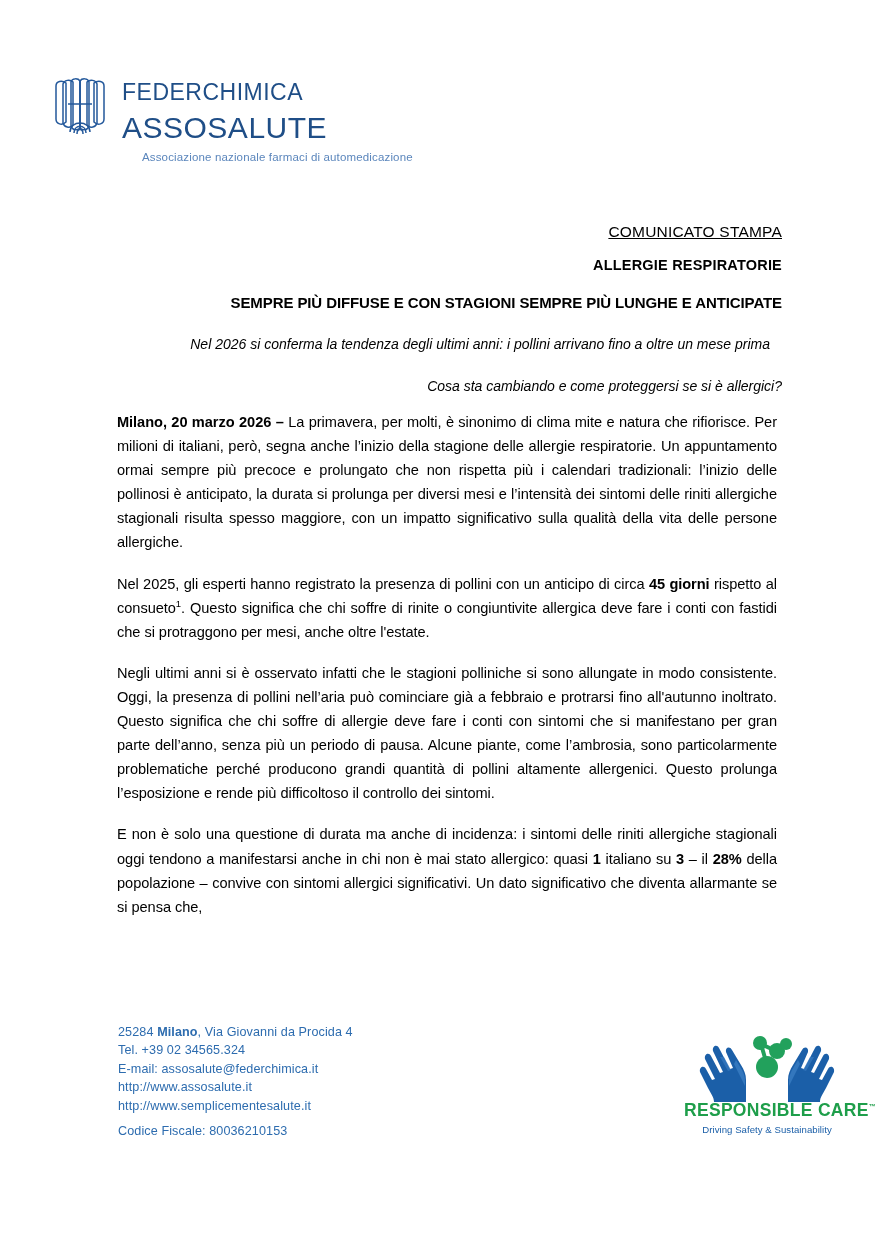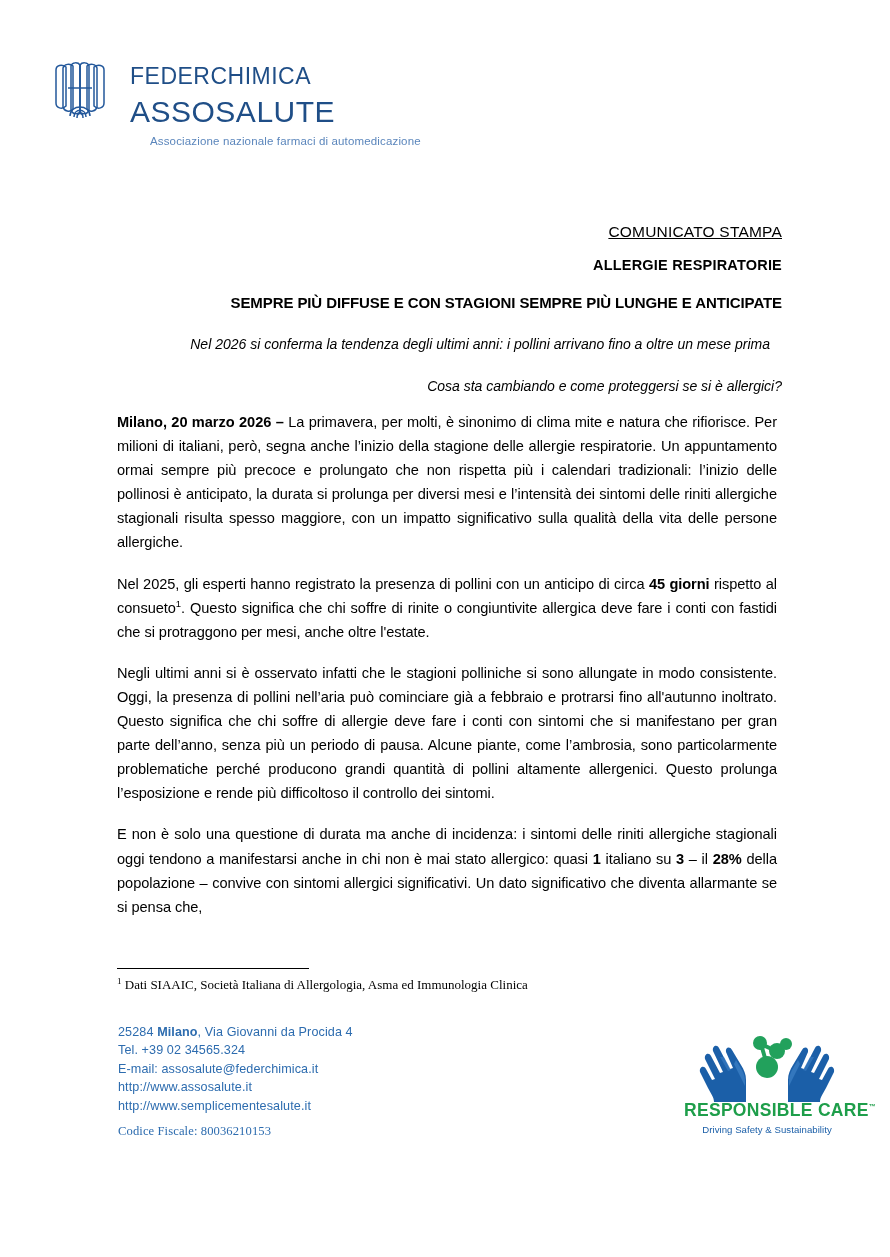--- a/index.html
+++ b/index.html
@@ -21,24 +21,23 @@
     width: 890px;
     height: 1257px;
     background: #ffffff;
     box-sizing: border-box;
   }
 
   
   .logo-block {
     position: absolute;
     left: 50px;
-    top: 60px;
+    top: 76px;
     display: flex;
     align-items: flex-start;
-    gap: 8px;
   }
   .logo-emblem {
     width: 60px;
     height: 62px;
     flex: 0 0 auto;
     margin-right: 12px;
   }
   .logo-text {
     display: flex;
     flex-direction: column;
@@ -172,21 +171,21 @@
     font-size: 12.6px;
     line-height: 18.4px;
     color: #2D6CAF;
     letter-spacing: 0.1px;
   }
   .footer-contact .bold { font-weight: bold; }
   .footer-cf {
     position: absolute;
     left: 118px;
     top: 1124px;
-    font-family: Liberation Serif, serif;
+    font-family: Liberation Sans, sans-serif;
     font-size: 12.6px;
     color: #2D6CAF;
     letter-spacing: 0.1px;
   }
 
   
   .rc-logo {
     position: absolute;
     left: 684px;
     top: 1034px;
@@ -264,24 +263,20 @@
     <p class="para"><b>Milano, 20 marzo 2026 – </b><span>La primavera, per molti, è sinonimo di clima mite e natura che rifiorisce. Per milioni di italiani, però, segna anche l’inizio della stagione delle allergie respiratorie. Un appuntamento ormai sempre più precoce e prolungato che non rispetta più i calendari tradizionali: l’inizio delle pollinosi è anticipato, la durata si prolunga per diversi mesi e l’intensità dei sintomi delle riniti allergiche stagionali risulta spesso maggiore, con un impatto significativo sulla qualità della vita delle persone allergiche.</span></p>
 
     <p class="para"><span>Nel 2025, gli esperti hanno registrato la presenza di pollini con un anticipo di circa </span><b>45 giorni</b><span> rispetto al consueto</span><sup>1</sup><span>. Questo significa che chi soffre di rinite o congiuntivite allergica deve fare i conti con fastidi che si protraggono per mesi, anche oltre l'estate.</span></p>
 
     <p class="para"><span>Negli ultimi anni si è osservato infatti che le stagioni polliniche si sono allungate in modo consistente. Oggi, la presenza di pollini nell’aria può cominciare già a febbraio e protrarsi fino all'autunno inoltrato. Questo significa che chi soffre di allergie deve fare i conti con sintomi che si manifestano per gran parte dell’anno, senza più un periodo di pausa. Alcune piante, come l’ambrosia, sono particolarmente problematiche perché producono grandi quantità di pollini altamente allergenici. Questo prolunga l’esposizione e rende più difficoltoso il controllo dei sintomi.</span></p>
 
     <p class="para"><span>E non è solo una questione di durata ma anche di incidenza: i sintomi delle riniti allergiche stagionali oggi tendono a manifestarsi anche in chi non è mai stato allergico: quasi </span><b>1</b><span> italiano su </span><b>3</b><span> – il </span><b>28%</b><span> della popolazione – convive con sintomi allergici significativi. Un dato significativo che diventa allarmante se si pensa che,</span></p>
 
   </div>
 
-  <div class="footnote-wrap">
-    <div class="footnote-rule"></div>
-    <div class="footnote-text"><sup>1</sup><span> Dati SIAAIC, Società Italiana di Allergologia, Asma ed Immunologia Clinica</span></div>
-  </div>
 
   <div class="footer-contact">
     <div><span>25284 </span><span class="bold">Milano</span><span>, Via Giovanni da Procida 4</span></div>
     <div>Tel. +39 02 34565.324</div>
     <div>E-mail: assosalute@federchimica.it</div>
     <div>http://www.assosalute.it</div>
     <div>http://www.semplicementesalute.it</div>
   </div>
 
   <div class="footer-cf">Codice Fiscale: 80036210153</div>

